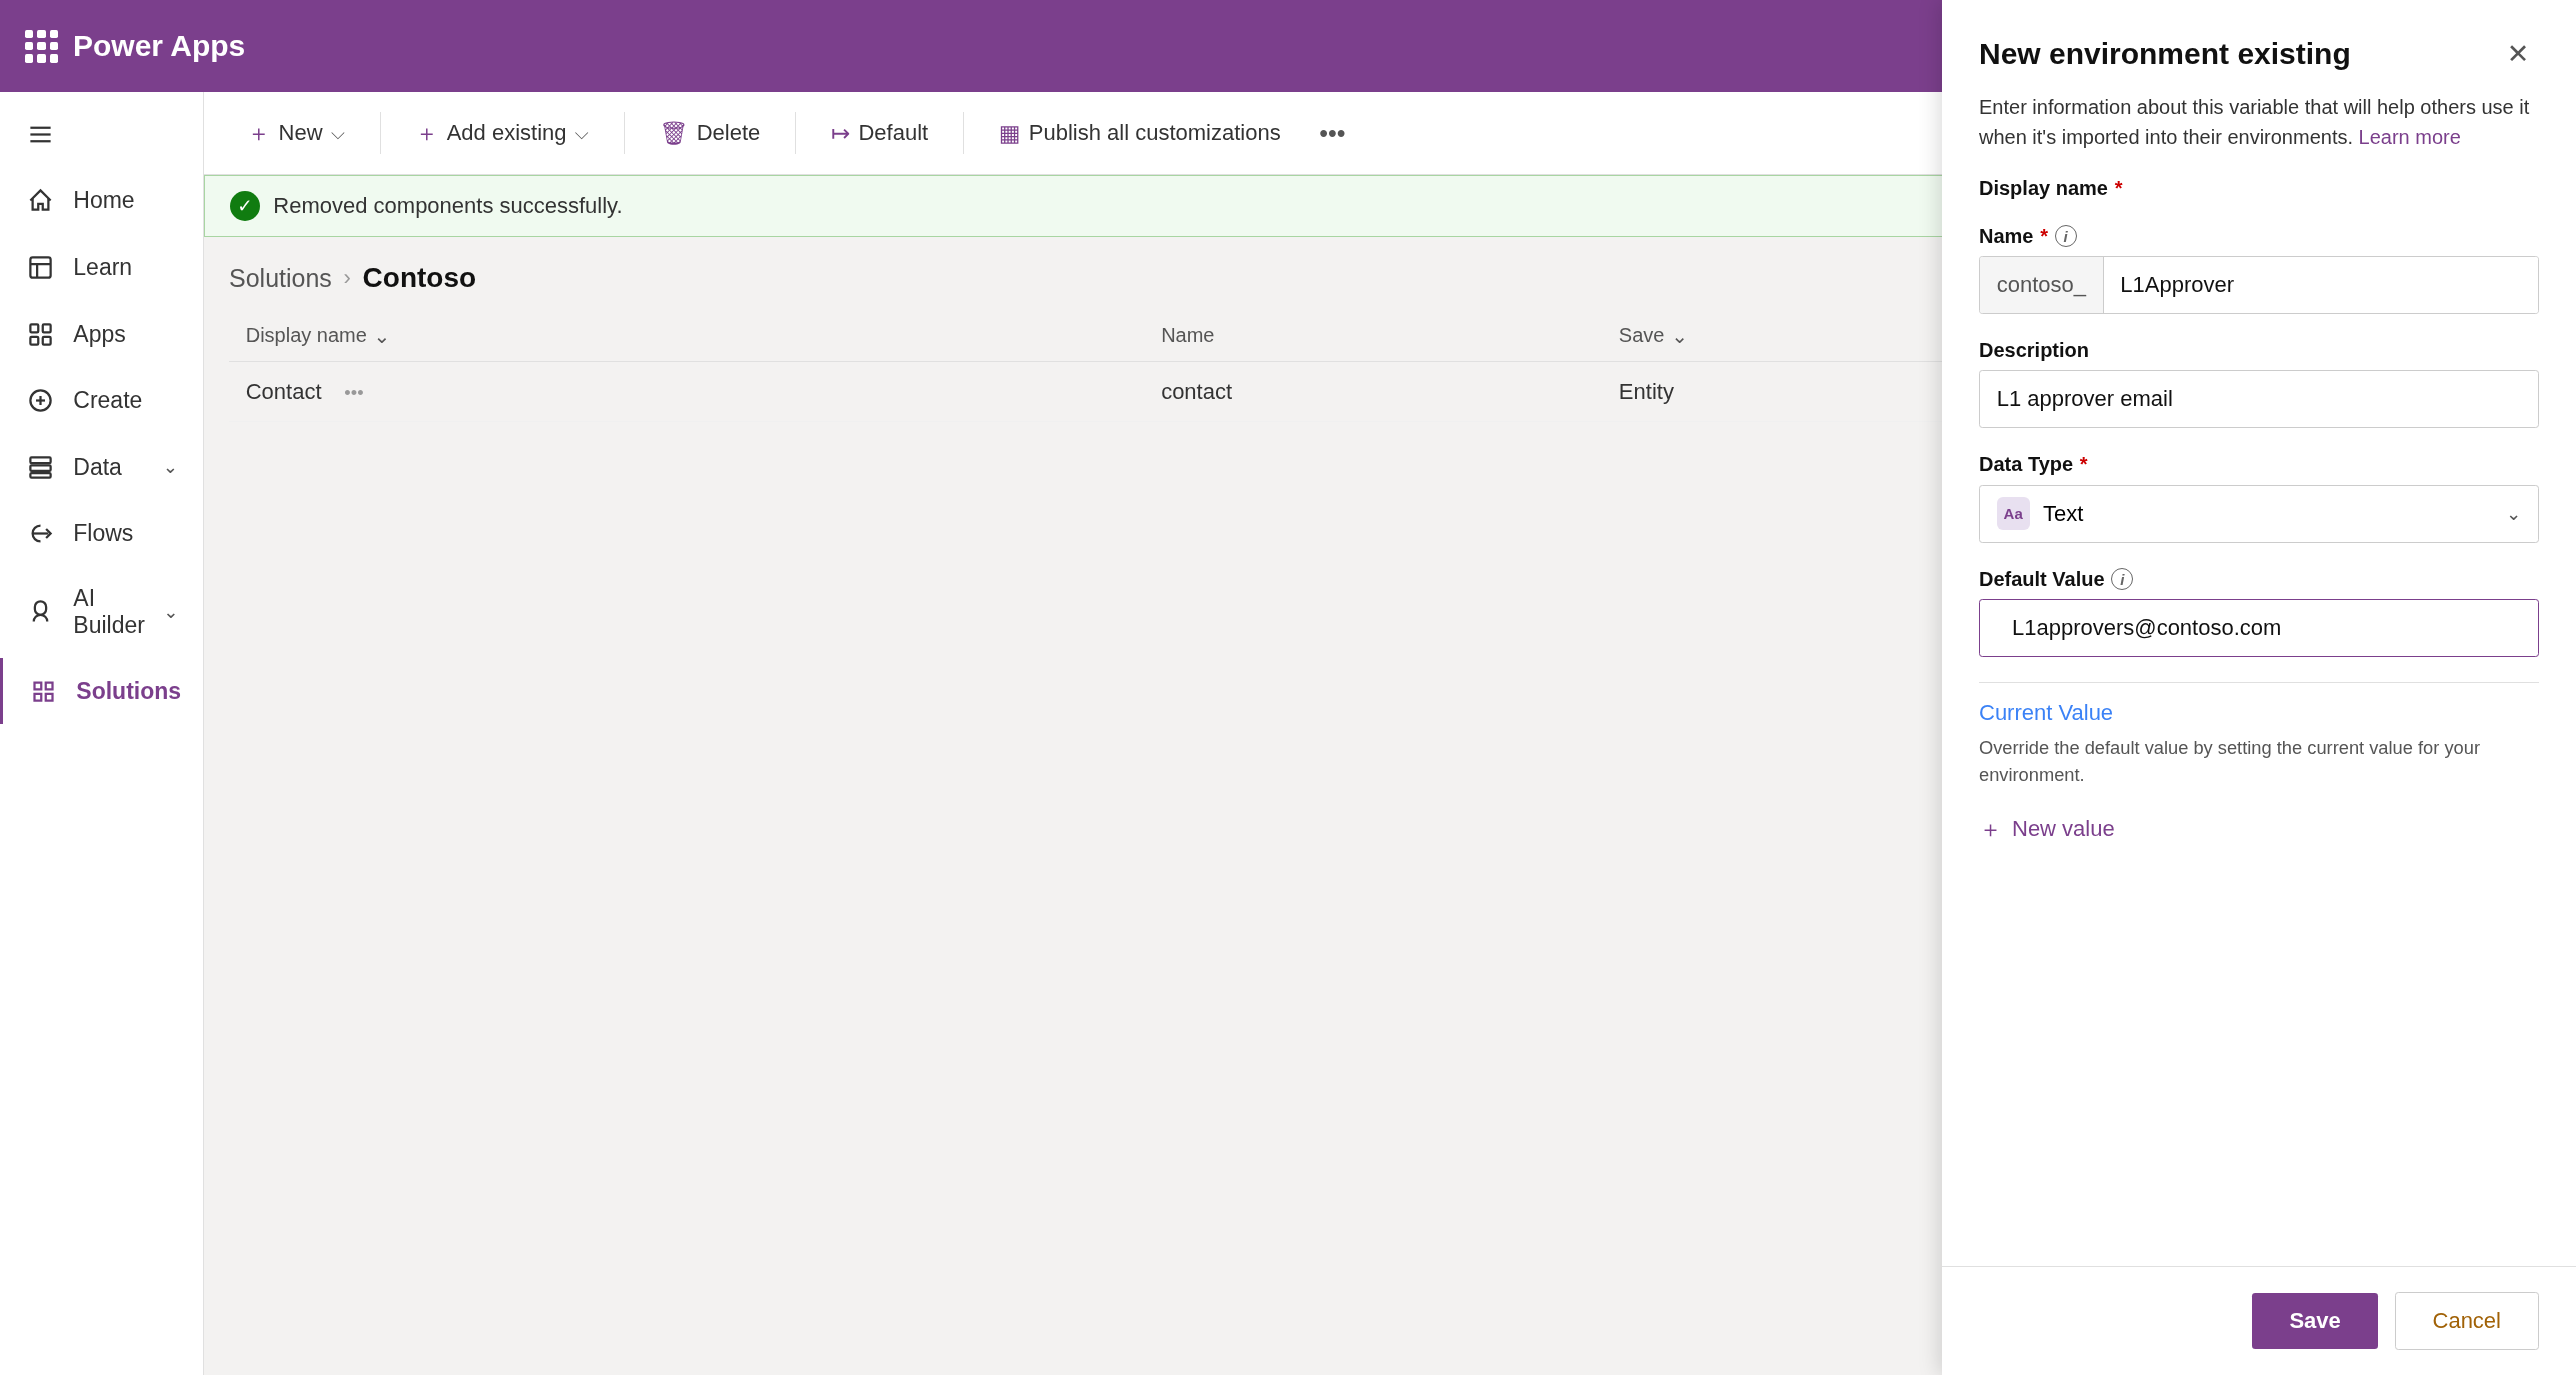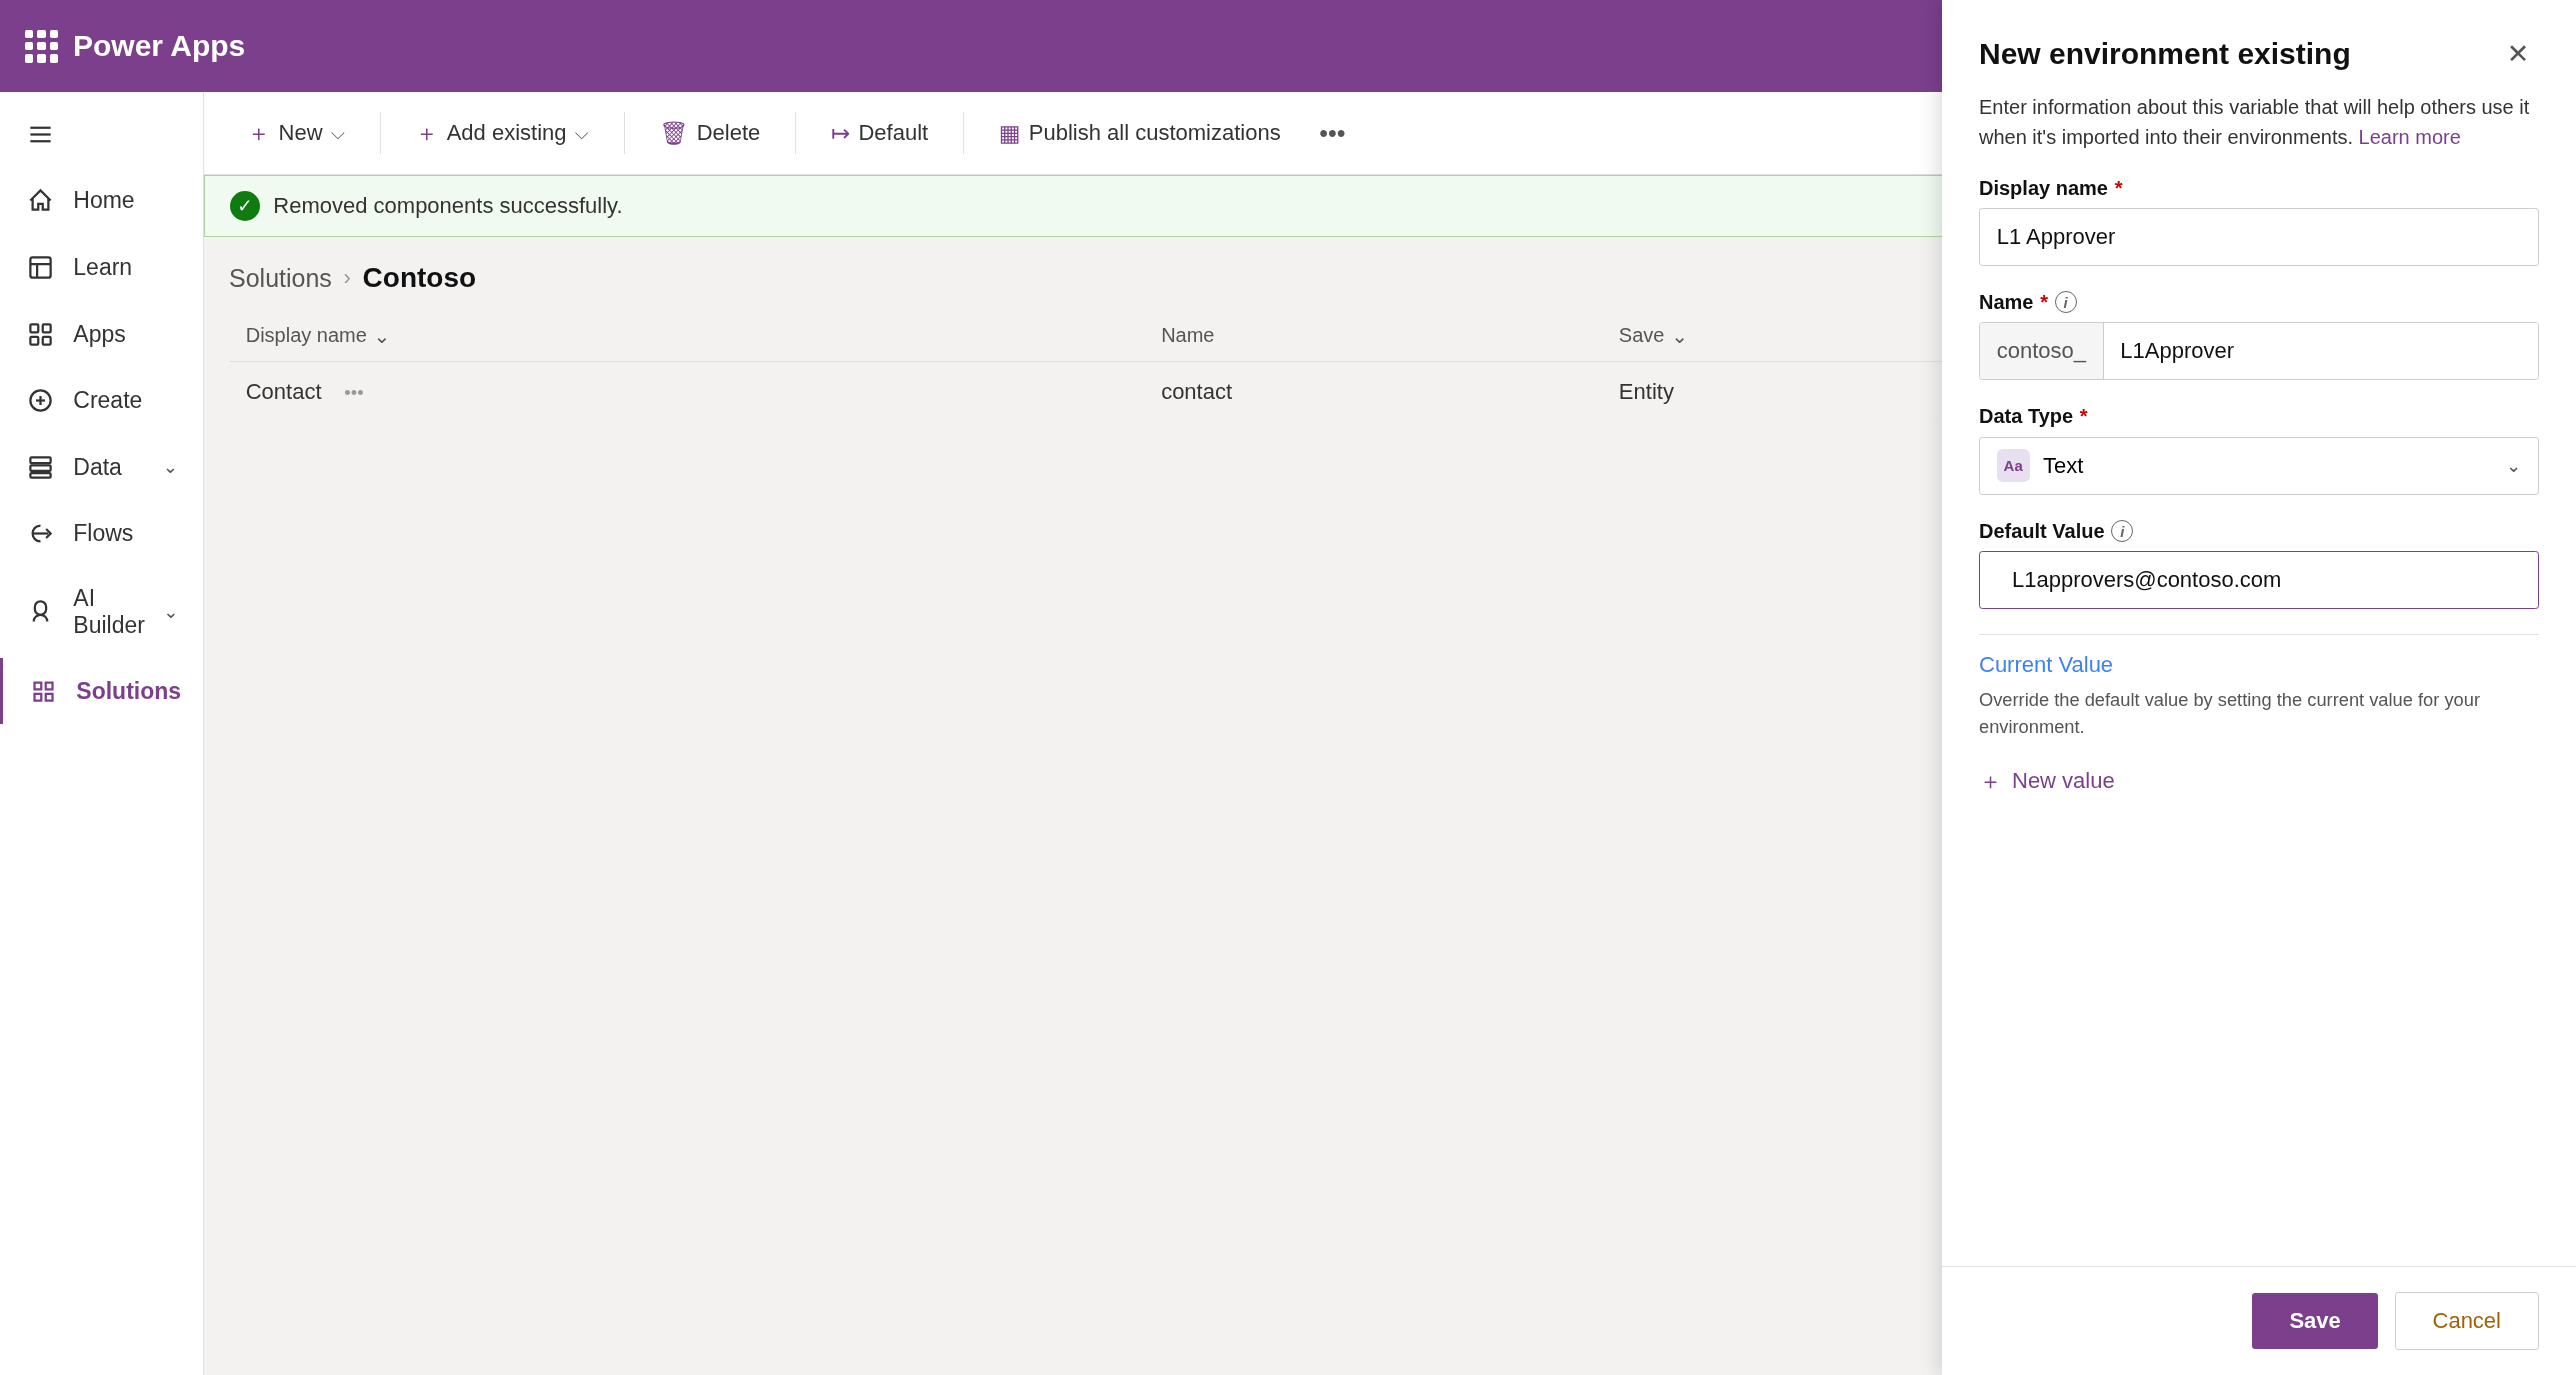--- a/index.html
+++ b/index.html
@@ -701,35 +701,40 @@
     <a href="#">Learn more</a>
   </p>
 
   <div class="panel-body">
 
     <div class="field-group">
       <div class="field-label">
         <span>Display name</span>
         <span class="required-star">*</span>
       </div>
-      <input class="field-input" type="text" value="L1 Approver" style="">
     </div>
 
     <div class="field-group">
       <div class="field-label">
         <span>Name</span>
         <span class="required-star">*</span>
         <div class="info-icon">i</div>
       </div>
       <div class="field-input-group">
         <span class="field-input-prefix">contoso_</span>
         <input class="field-input-suffix" type="text" value="L1Approver" style="">
       </div>
     </div>
 
+    <div class="field-group">
+      <div class="field-label">
+        <span>Description</span>
+      </div>
+      <input class="field-input" type="text" value="L1 approver email" style="">
+    </div>
 
     <div class="field-group">
       <div class="field-label">
         <span>Data Type</span>
         <span class="required-star">*</span>
       </div>
       <div class="select-with-icon">
         <div class="select-icon-text">
           <div class="text-icon-box">Aa</div>
           <span>Text</span>

